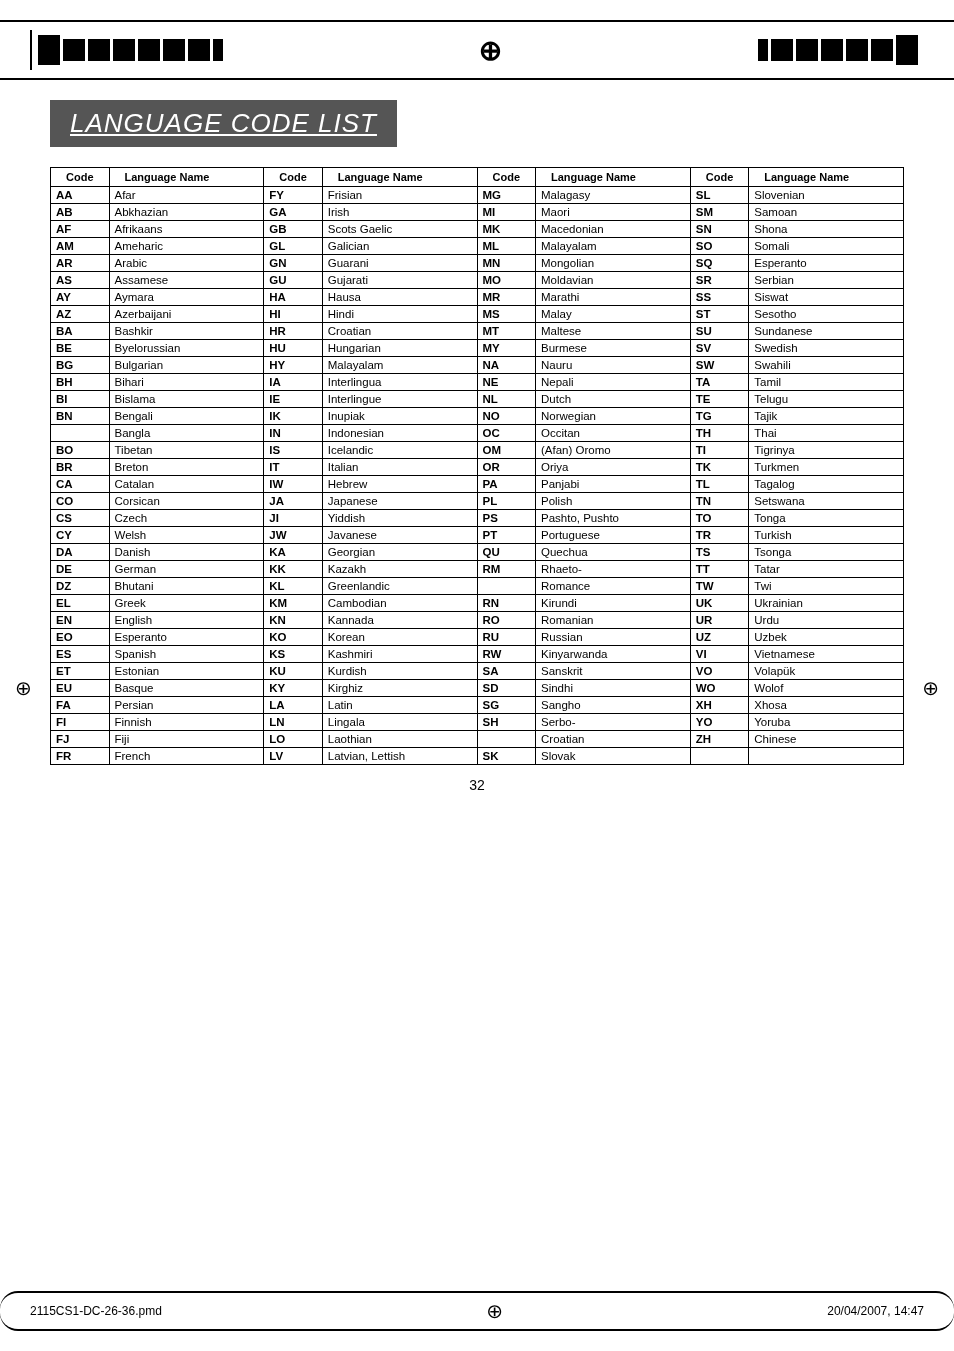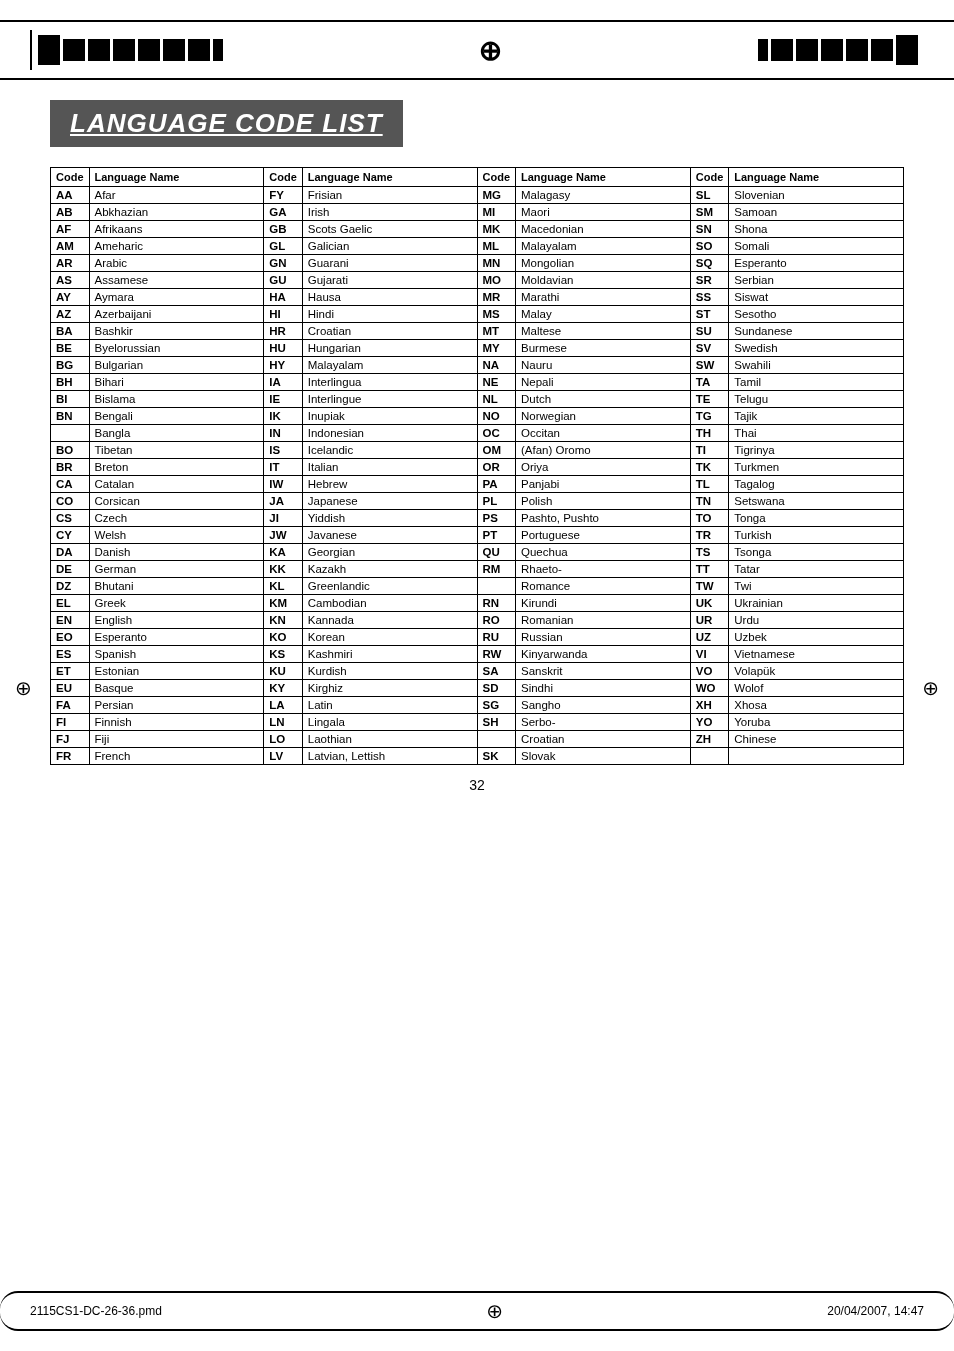--- a/index.html
+++ b/index.html
@@ -71,36 +71,36 @@
     
     .title-box {
       background: #555;
       display: inline-block;
       padding: 8px 20px;
       margin-bottom: 20px;
     }
     .title-box h1 {
       color: #fff;
       font-size: 26px;
-      font-weight: bold;
+      font-weight: normal;
       font-style: italic;
       text-decoration: underline;
       letter-spacing: 1px;
       font-family: Arial, sans-serif;
     }
 
     
     .lang-table {
       width: 100%;
       border-collapse: collapse;
       font-size: 11.5px;
     }
     .lang-table th {
       border: 1px solid #000;
-      padding: 3px 5px;
+      padding: 3px 15px;
       font-weight: bold;
       text-align: left;
       background: #fff;
       font-size: 11px;
     }
     .lang-table td {
       border: 1px solid #000;
       padding: 2px 5px;
       vertical-align: top;
       white-space: nowrap;

